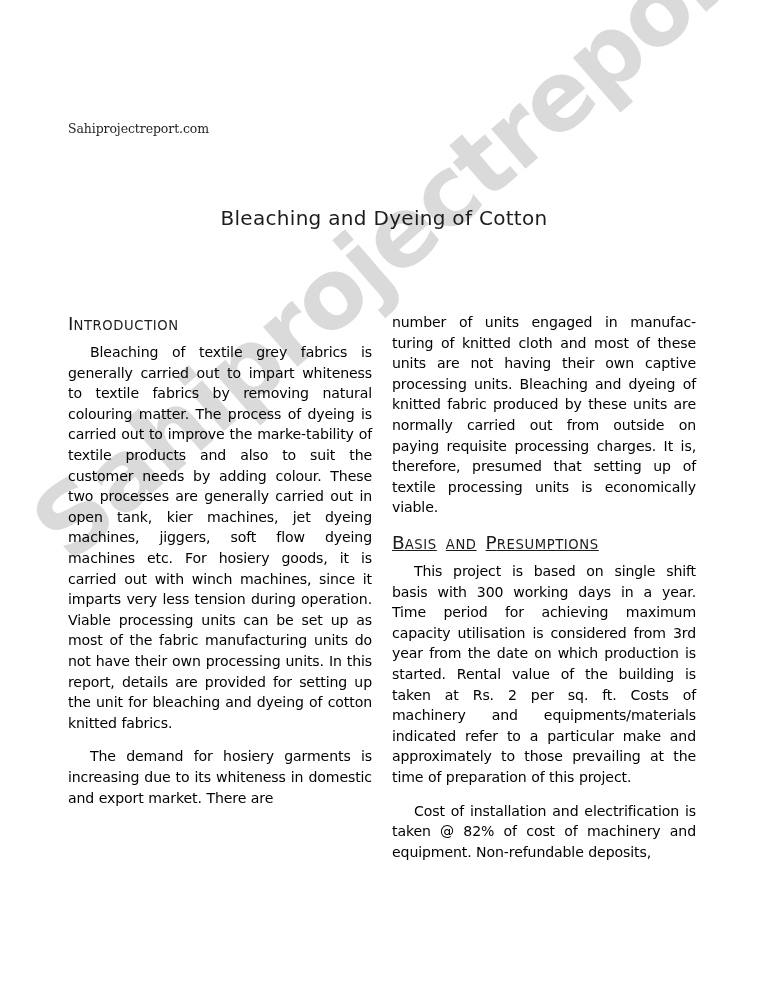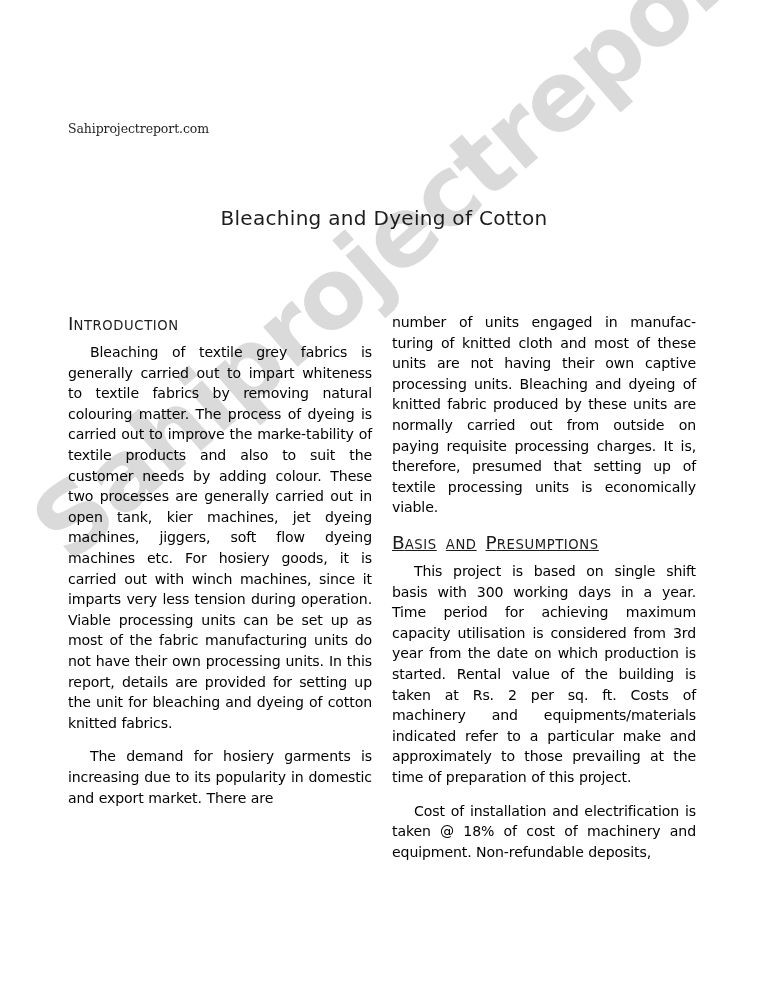--- a/index.html
+++ b/index.html
@@ -151,33 +151,33 @@
 
     <div class="col">
 
       <h2 class="section-heading">
         <span class="cap">I</span><span>NTRODUCTION</span>
       </h2>
 
       <p class="body-text">Bleaching of textile grey fabrics is generally carried out to impart whiteness to textile fabrics by removing natural colouring matter. The process of dyeing is carried out to improve the marke-tability of textile products and also to suit the customer needs by adding colour. These two processes are generally carried out in open tank, kier machines, jet dyeing machines, jiggers, soft flow dyeing machines etc. For hosiery goods, it is carried out with winch machines, since it imparts very less tension during operation. Viable processing units can be set up as most of the fabric manufacturing units do not have their own processing units. In this report, details are provided for setting up the unit for bleaching and dyeing of cotton knitted fabrics.</p>
 
 
-      <p class="body-text">The demand for hosiery garments is increasing due to its popularity in domestic and export market. There are</p>
+      <p class="body-text">The demand for hosiery garments is increasing due to its whiteness in domestic and export market. There are</p>
 
     </div>
 
     <div class="col">
 
       <p class="body-text cont">number of units engaged in manufac-turing of knitted cloth and most of these units are not having their own captive processing units. Bleaching and dyeing of knitted fabric produced by these units are normally carried out from outside on paying requisite processing charges. It is, therefore, presumed that setting up of textile processing units is economically viable.</p>
 
       <h2 class="section-heading gap-before">
         <span class="cap">B</span><span>ASIS</span><span class="sp"></span><span>AND</span><span class="sp"></span><span class="cap">P</span><span>RESUMPTIONS</span>
       </h2>
 
       <p class="body-text">This project is based on single shift basis with 300 working days in a year. Time period for achieving maximum capacity utilisation is considered from 3rd year from the date on which production is started. Rental value of the building is taken at Rs. 2 per sq. ft. Costs of machinery and equipments/materials indicated refer to a particular make and approximately to those prevailing at the time of preparation of this project.</p>
 
-      <p class="body-text">Cost of installation and electrification is taken @ 18% of cost of machinery and equipment. Non-refundable deposits,</p>
+      <p class="body-text">Cost of installation and electrification is taken @ 82% of cost of machinery and equipment. Non-refundable deposits,</p>
 
     </div>
 
   </div>
 
 </div>
 
 </body></html>

